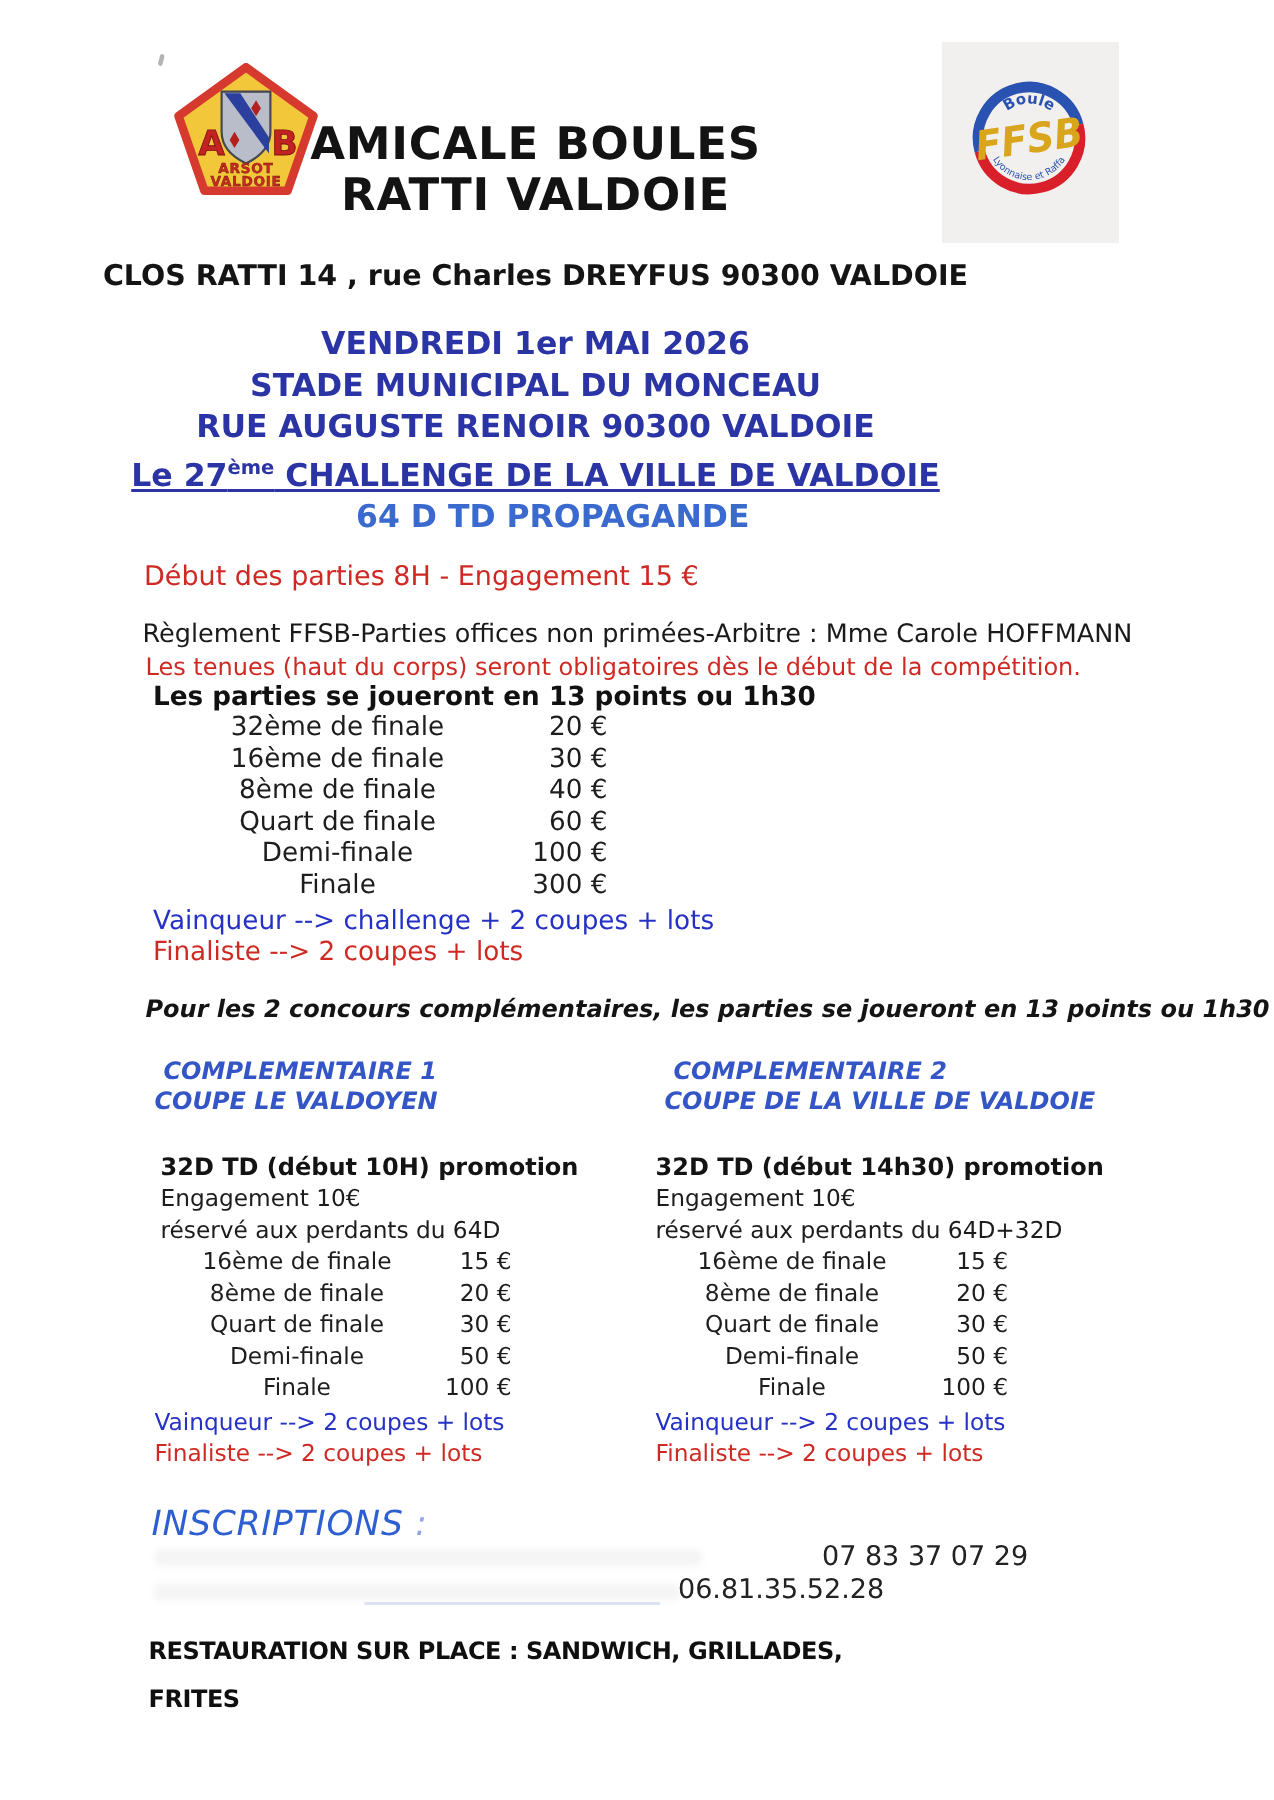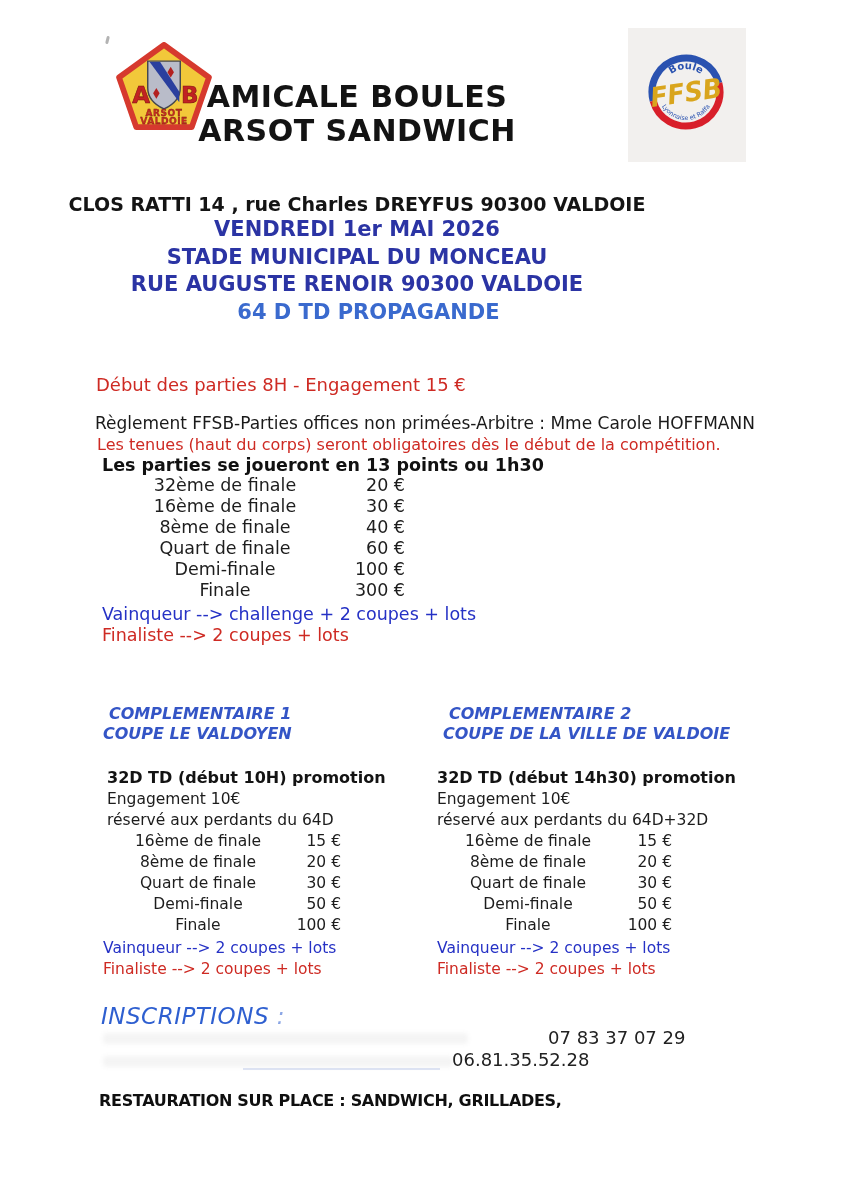--- a/index.html
+++ b/index.html
@@ -14,21 +14,21 @@
     font-family:"DejaVu Sans","Liberation Sans",sans-serif; color:var(--ink);
     overflow:hidden;
   }
   .abs{position:absolute;}
   .centered{left:0;width:714px;text-align:center;}
   
   .speck{left:106px;top:36px;width:3px;height:8px;background:#8a8a8a;border-radius:2px;
          transform:rotate(14deg);opacity:.65;}
   .club-title{top:80px;font-size:30px;font-weight:bold;line-height:34px;letter-spacing:.5px;color:#131313;}
   .ffsb-box{left:628px;top:28px;width:118px;height:134px;background:#f2f0ee;}
-  .address{top:173px;font-size:19px;font-weight:bold;color:#141414;margin-top:20px;}
+  .address{top:173px;font-size:19px;font-weight:bold;color:#141414;}
   
   .headings{top:216px;font-size:21px;font-weight:bold;line-height:27.5px;color:var(--heading-blue);}
   .headings .underline{text-decoration:underline;}
   .headings sup{font-size:13px;vertical-align:super;}
   .format-line{color:var(--format-blue);padding-left:23px;}
   
   .start-line{left:96px;top:374px;font-size:18px;color:var(--accent-red);}
   .rules1{left:95px;top:413px;font-size:17px;color:#1a1a1a;}
   .rules2{left:97px;top:435px;font-size:16px;color:var(--accent-red);}
   .rules3{left:102px;top:455px;font-size:17.5px;font-weight:bold;color:#111;}
@@ -75,21 +75,21 @@
     <path d="M57,26 l3.4,5.6 -3.4,5.6 -3.4,-5.6 z" fill="#b32020"></path>
     <path d="M42,48 l3.4,5.6 -3.4,5.6 -3.4,-5.6 z" fill="#b32020"></path>
     <text x="26" y="64" text-anchor="middle" font-size="24" font-weight="bold" fill="#c22222" stroke="#7a1010" stroke-width="0.6">A</text>
     <text x="77" y="64" text-anchor="middle" font-size="24" font-weight="bold" fill="#c22222" stroke="#7a1010" stroke-width="0.6">B</text>
     <text x="50" y="77" text-anchor="middle" font-size="9.5" font-weight="bold" letter-spacing="0.5" fill="#c62b22" stroke="#6e1410" stroke-width="0.3">ARSOT</text>
     <text x="50" y="86" text-anchor="middle" font-size="9.5" font-weight="bold" letter-spacing="0.5" fill="#c62b22" stroke="#6e1410" stroke-width="0.3">VALDOIE</text>
   </svg>
 
   <div class="abs centered club-title">
     <div>AMICALE BOULES</div>
-    <div>ARSOT SANDWICH</div>
+    <div>RATTI VALDOIE</div>
   </div>
 
   <div class="abs ffsb-box">
     <svg style="position:absolute;left:20px;top:26px" width="76" height="76" viewBox="0 0 76 76">
       <defs>
         <path id="topArc" d="M 15,38 A 23,23 0 0 1 61,38"></path>
         <path id="bottomArc" d="M 10,38 A 28,28 0 0 0 66,38"></path>
       </defs>
       <g transform="rotate(-15 38 38)">
         <path d="M 4,38 A 34,34 0 0 1 72,38" fill="none" stroke="var(--ring-blue)" stroke-width="7"></path>
@@ -104,20 +104,21 @@
       <text x="38" y="48" text-anchor="middle" font-size="27" font-style="italic" font-weight="bold" font-family="DejaVu Serif, serif" fill="var(--gold)" textLength="72" lengthAdjust="spacingAndGlyphs" transform="rotate(-8 38 38)">FFSB</text>
     </svg>
   </div>
 
   <div class="abs centered address">CLOS RATTI 14 , rue Charles DREYFUS 90300 VALDOIE</div>
 
   <div class="abs centered headings">
     <div>VENDREDI 1er MAI 2026</div>
     <div>STADE MUNICIPAL DU MONCEAU</div>
     <div>RUE AUGUSTE RENOIR 90300 VALDOIE</div>
+    <div class="underline"><span>Le 27</span><sup>ème</sup><span> CHALLENGE DE LA VILLE DE VALDOIE</span></div>
     <div class="format-line">64 D TD PROPAGANDE</div>
   </div>
 
   <div class="abs start-line">Début des parties 8H - Engagement 15 €</div>
 
   <div class="abs rules1">Règlement FFSB-Parties offices non primées-Arbitre : Mme Carole HOFFMANN</div>
   <div class="abs rules2">Les tenues (haut du corps) seront obligatoires dès le début de la compétition.</div>
   <div class="abs rules3">Les parties se joueront en 13 points ou 1h30</div>
 
   <div class="abs mrow" style="top:475px">
@@ -140,20 +141,21 @@
     <span class="lbl">Demi-finale</span>
     <span class="val">100 €</span>
   </div>
   <div class="abs mrow" style="top:580px">
     <span class="lbl">Finale</span>
     <span class="val">300 €</span>
   </div>
   <div class="abs winner" style="left:102px;top:604px">Vainqueur --&gt; challenge + 2 coupes + lots</div>
   <div class="abs finalist" style="left:102px;top:625px">Finaliste --&gt; 2 coupes + lots</div>
 
+  <div class="abs note">Pour les 2 concours complémentaires, les parties se joueront en 13 points ou 1h30</div>
 
   <div class="abs ctitle" style="left:103px;top:704px">
     <div class="ind">COMPLEMENTAIRE 1</div>
     <div>COUPE LE VALDOYEN</div>
   </div>
   <div class="abs cbold" style="left:107px;top:768px">32D TD (début 10H) promotion</div>
   <div class="abs cplain" style="left:107px;top:790px">Engagement 10€</div>
   <div class="abs cplain" style="left:107px;top:811px">réservé aux perdants du 64D</div>
   <div class="abs crow c1row" style="top:832px">
     <span class="lbl">16ème de finale</span>
@@ -212,15 +214,16 @@
 
   <div class="abs ghost-bar" style="left:103px;top:1033px;width:365px;height:11px"></div>
   <div class="abs ghost-bar" style="left:103px;top:1056px;width:350px;height:11px"></div>
   <div class="abs ghost-underline" style="left:243px;top:1068px;width:197px;height:2px"></div>
 
   <div class="abs phone" style="left:548px;top:1027px">07 83 37 07 29</div>
   <div class="abs phone" style="left:452px;top:1049px">06.81.35.52.28</div>
 
   <div class="abs restauration">
     <div>RESTAURATION SUR PLACE : SANDWICH, GRILLADES,</div>
+    <div>FRITES</div>
   </div>
 
 </div>
 
 </body></html>

